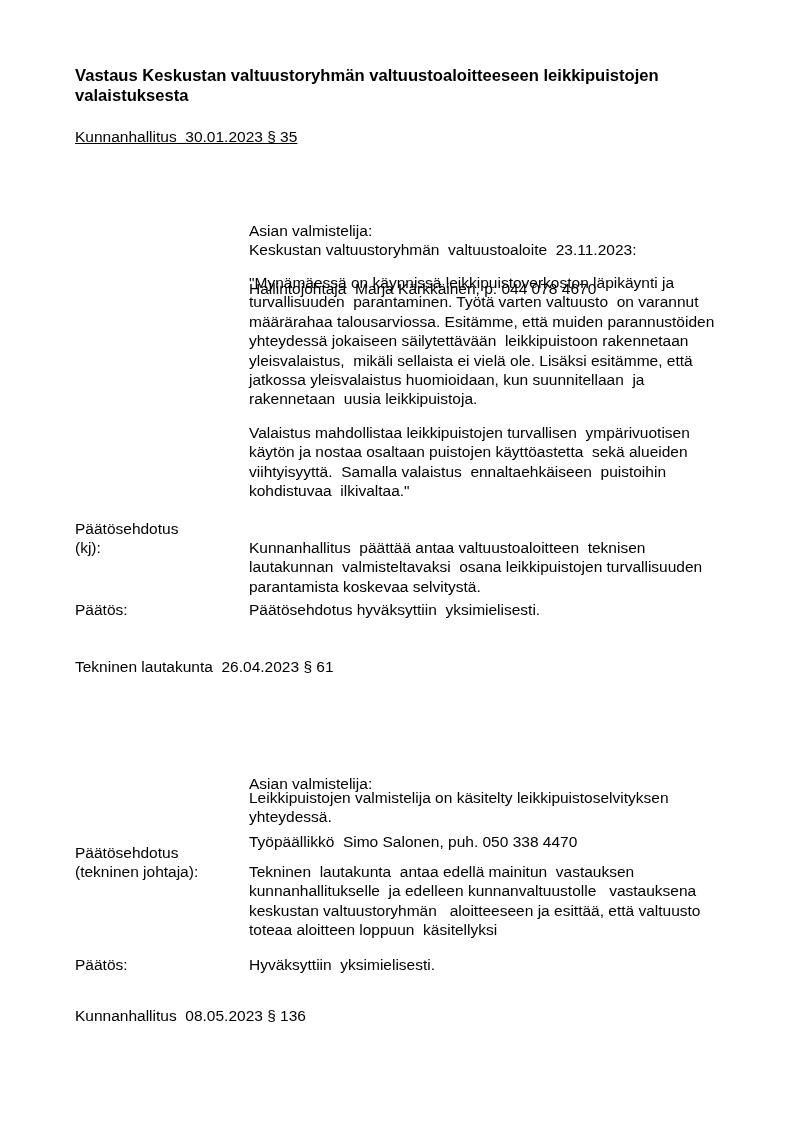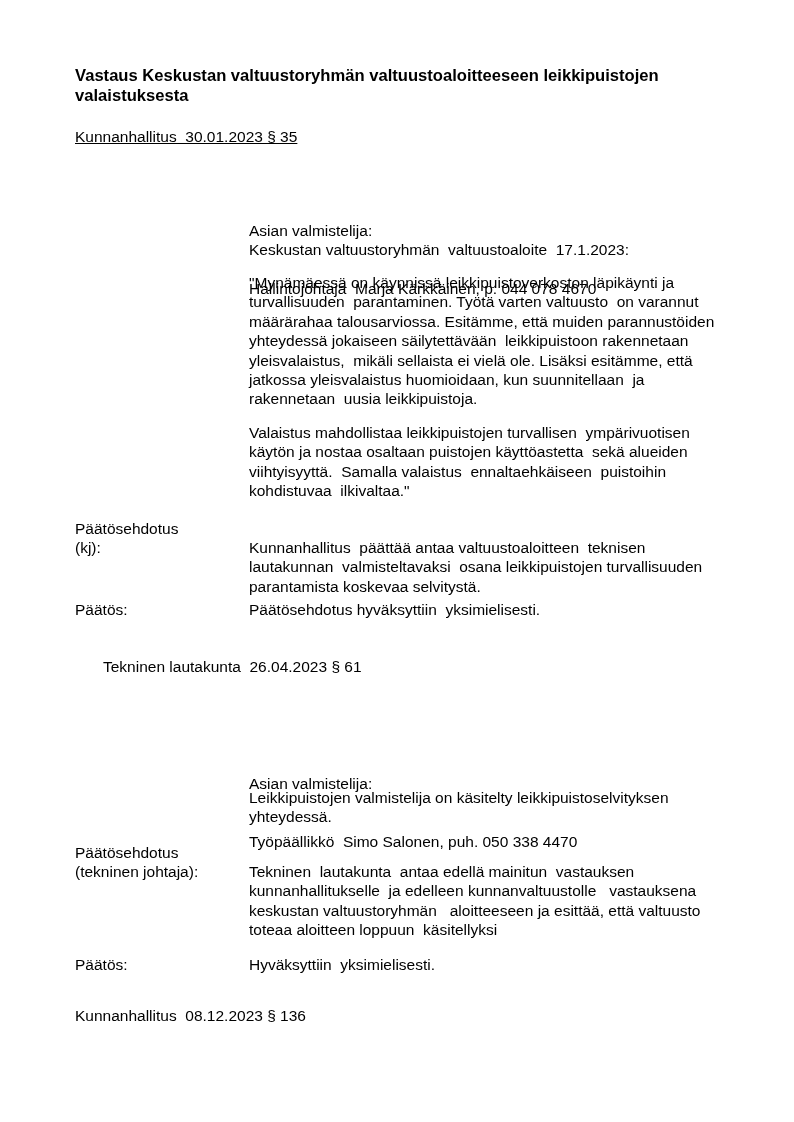--- a/index.html
+++ b/index.html
@@ -40,21 +40,21 @@
   <div class="abs doc-title" style="left:75px; top:66px;">Vastaus Keskustan valtuustoryhmän valtuustoaloitteeseen leikkipuistojen
 valaistuksesta</div>
 
   <div class="abs" style="left:75px; top:127px;text-decoration:underline;">Kunnanhallitus  30.01.2023 § 35</div>
 
   <div class="abs group" style="left:249px; top:182px;">
     <span>Asian valmistelija:</span>
     <span>Hallintojohtaja  Marja Kärkkäinen, p. 044 078 4670</span>
   </div>
 
-  <div class="abs" style="left:249px; top:240px;">Keskustan valtuustoryhmän  valtuustoaloite  17.1.2023:</div>
+  <div class="abs" style="left:249px; top:240px;">Keskustan valtuustoryhmän  valtuustoaloite  23.11.2023:</div>
 
   <div class="abs" style="left:249px; top:273px;">"Mynämäessä on käynnissä leikkipuistoverkoston läpikäynti ja
 turvallisuuden  parantaminen. Työtä varten valtuusto  on varannut
 määrärahaa talousarviossa. Esitämme, että muiden parannustöiden
 yhteydessä jokaiseen säilytettävään  leikkipuistoon rakennetaan
 yleisvalaistus,  mikäli sellaista ei vielä ole. Lisäksi esitämme, että
 jatkossa yleisvalaistus huomioidaan, kun suunnitellaan  ja
 rakennetaan  uusia leikkipuistoja.</div>
 
   <div class="abs" style="left:249px; top:423px;">Valaistus mahdollistaa leikkipuistojen turvallisen  ympärivuotisen
@@ -66,21 +66,21 @@
 (kj):</div>
 
   <div class="abs" style="left:249px; top:538px;">Kunnanhallitus  päättää antaa valtuustoaloitteen  teknisen
 lautakunnan  valmisteltavaksi  osana leikkipuistojen turvallisuuden
 parantamista koskevaa selvitystä.</div>
 
   <div class="abs" style="left:75px; top:600px;">Päätös:</div>
 
   <div class="abs" style="left:249px; top:600px;">Päätösehdotus hyväksyttiin  yksimielisesti.</div>
 
-  <div class="abs" style="left:75px; top:657px;margin-left:28px;">Tekninen lautakunta  26.04.2023 § 61</div>
+  <div class="abs" style="left:75px; top:657px;">Tekninen lautakunta  26.04.2023 § 61</div>
 
   <div class="abs group" style="left:249px; top:735px;">
     <span>Asian valmistelija:</span>
     <span>Työpäällikkö  Simo Salonen, puh. 050 338 4470</span>
   </div>
 
   <div class="abs" style="left:249px; top:788px;">Leikkipuistojen valmistelija on käsitelty leikkipuistoselvityksen
 yhteydessä.</div>
 
   <div class="abs" style="left:75px; top:843px;">Päätösehdotus
@@ -88,15 +88,15 @@
 
   <div class="abs" style="left:249px; top:862px;">Tekninen  lautakunta  antaa edellä mainitun  vastauksen
 kunnanhallitukselle  ja edelleen kunnanvaltuustolle   vastauksena
 keskustan valtuustoryhmän   aloitteeseen ja esittää, että valtuusto
 toteaa aloitteen loppuun  käsitellyksi</div>
 
   <div class="abs" style="left:75px; top:955px;">Päätös:</div>
 
   <div class="abs" style="left:249px; top:955px;">Hyväksyttiin  yksimielisesti.</div>
 
-  <div class="abs" style="left:75px; top:1006px;">Kunnanhallitus  08.12.2023 § 136</div>
+  <div class="abs" style="left:75px; top:1006px;">Kunnanhallitus  08.05.2023 § 136</div>
 
 </div>
 
 </body></html>

